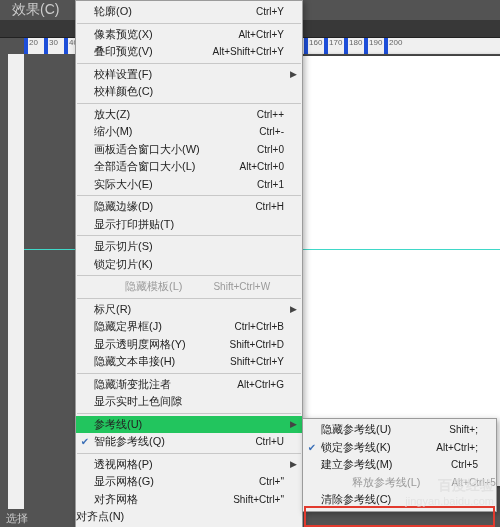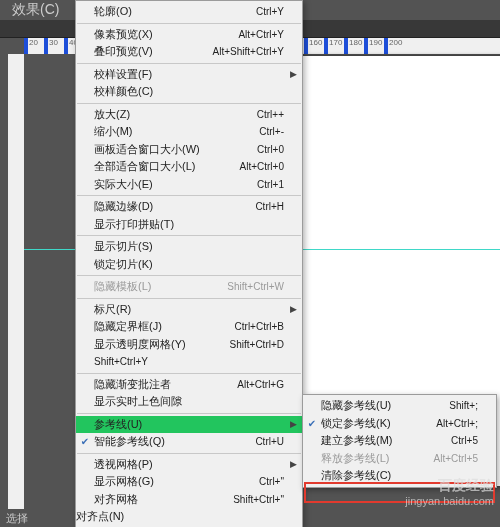--- a/index.html
+++ b/index.html
@@ -9,23 +9,23 @@
   .tool-ribbon { height: 18px; background: #383838; border-bottom: 1px solid #222; }
   .ruler-h { position: absolute; top: 38px; left: 24px; right: 0; height: 16px; background: #f0f0f0; display: flex; font-size: 8px; color: #666; overflow: hidden; }
   .ruler-h span { flex: 0 0 20px; border-left: 4px solid #1d4ed8; text-align: left; padding-left: 1px; }
   .ruler-v { position: absolute; top: 54px; left: 8px; width: 16px; bottom: 18px; background: #f0f0f0; }
   .canvas-area { position: absolute; top: 54px; left: 24px; right: 0; bottom: 18px; background: #535353; }
   .paper { position: absolute; top: 2px; left: 250px; width: 230px; height: 430px; background: #fff; box-shadow: 0 0 4px rgba(0,0,0,0.5); }
   .guide-line { position: absolute; left: 0; right: 0; height: 1px; background: #3fd8c8; }
   .statusbar { position: absolute; bottom: 0; left: 0; right: 0; height: 18px; background: #535353; color: #ccc; font-size: 11px; padding-left: 6px; display: flex; align-items: center; }
 
   .menu { position: absolute; top: 0; left: 75px; width: 228px; background: #f0f0f0; border: 1px solid #9b9b9b; box-shadow: 2px 2px 6px rgba(0,0,0,0.3); padding: 2px 0; }
-  .submenu { position: absolute; top: 394px; left: 302px; width: 195px; background: #f0f0f0; border: 1px solid #9b9b9b; box-shadow: 2px 2px 6px rgba(0,0,0,0.3); padding: 2px 0; }
+  .submenu { position: absolute; top: 418px; left: 302px; width: 195px; background: #f0f0f0; border: 1px solid #9b9b9b; box-shadow: 2px 2px 6px rgba(0,0,0,0.3); padding: 2px 0; }
   .mi { display: flex; align-items: center; height: 17.5px; font-size: 11px; color: #222; }
-  .mi.disabled { color: #9a9a9a; }
+  .mi.disabled { color: #9a9a9a; gap: 31px; }
   .mi.hl { background: #22c55e; }
   .mi .chk { flex: 0 0 18px; text-align: center; color: #3a6fb7; font-size: 10px; }
   .mi .lbl { flex: 1 1 auto; white-space: nowrap; }
   .mi .acc { flex: 0 0 auto; padding-right: 6px; text-align: right; font-size: 10px; color: inherit; }
   .mi .arw { flex: 0 0 12px; font-size: 9px; color: #444; }
   .mi.disabled .arw { color: #9a9a9a; }
   .sep { height: 1px; background: #c8c8c8; margin: 2px 1px; }
   .redbox { position: absolute; border: 2px solid #e23a2e; pointer-events: none; }
   .submenu .redbox { top: 87px; left: 1px; width: 191px; height: 21px; }
 
@@ -183,20 +183,21 @@
       <span class="arw"></span>
     </div>
     <div class="mi">
       <span class="chk"></span>
       <span class="lbl">显示透明度网格(Y)</span>
       <span class="acc">Shift+Ctrl+D</span>
       <span class="arw"></span>
     </div>
     <div class="mi">
       <span class="chk"></span>
+      <span class="lbl">隐藏文本串接(H)</span>
       <span class="acc">Shift+Ctrl+Y</span>
       <span class="arw"></span>
     </div>
     <div class="sep"></div>
     <div class="mi">
       <span class="chk"></span>
       <span class="lbl">隐藏渐变批注者</span>
       <span class="acc">Alt+Ctrl+G</span>
       <span class="arw"></span>
     </div>

